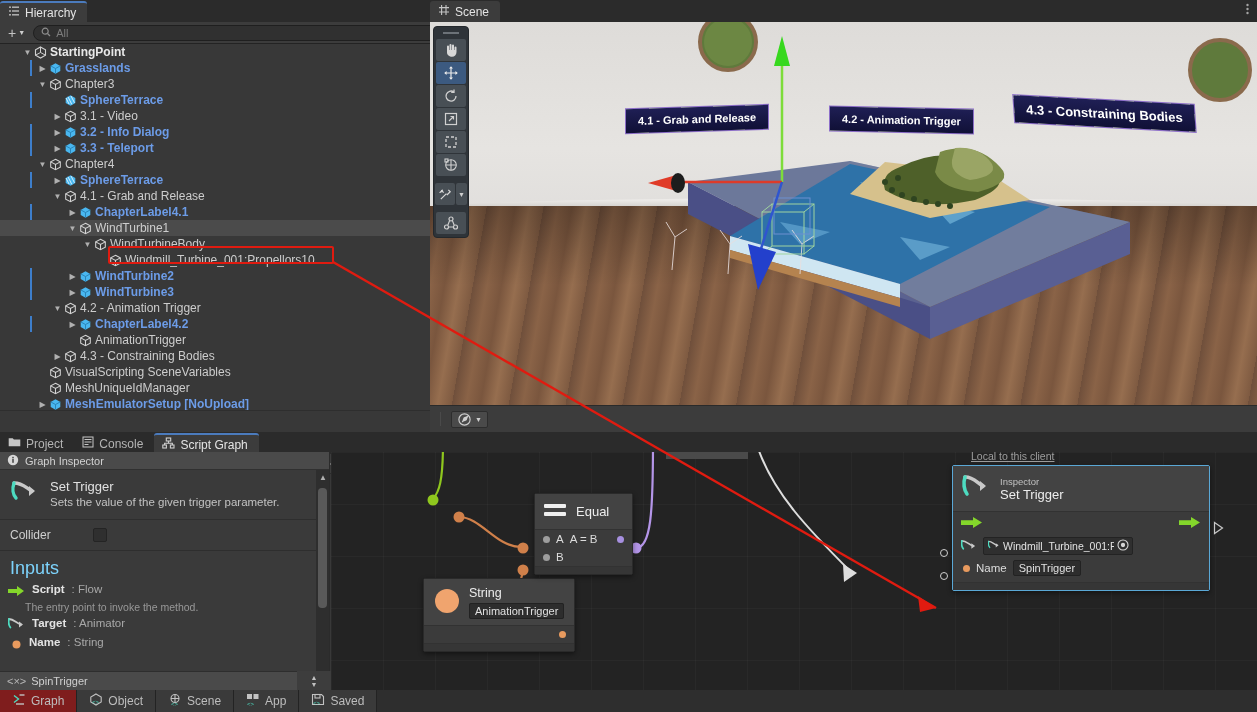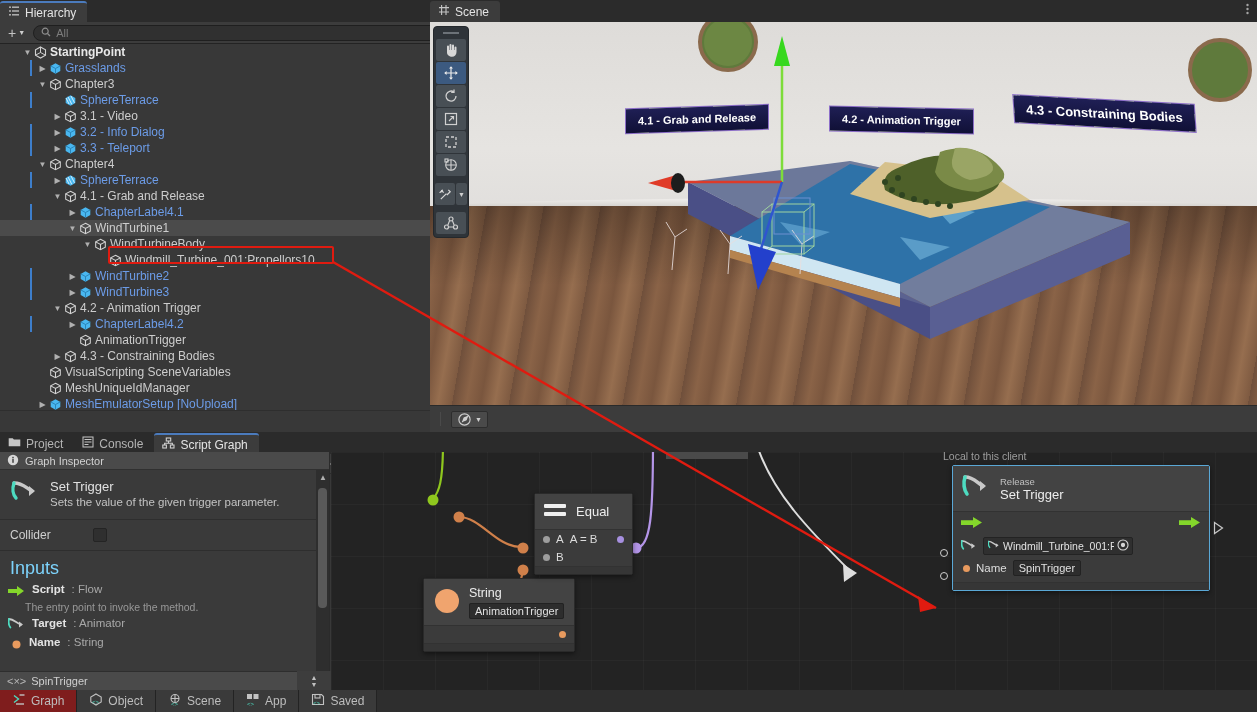--- a/index.html
+++ b/index.html
@@ -27,21 +27,21 @@
       display:flex; align-items:center; justify-content:center;}
 
   .tree { position:absolute; top:44px; left:0; right:0; bottom:0; background:#383838; overflow:hidden; }
   .row { height:16px; display:flex; align-items:center; position:relative; font-size:12px; white-space:nowrap;}
   .row.sel { background:#4b4b4b; }
   .row .mark { position:absolute; left:30px; width:2px; height:16px; background:#3d7ecb; }
   .arrow { width:11px; text-align:center; font-size:8px; color:#b0b0b0; flex:0 0 11px;}
   .arrow.open { color:#b0b0b0; }
   .ico { width:14px; height:14px; flex:0 0 14px; margin-right:3px; display:flex; align-items:center; justify-content:center;}
   .lbl { color:#cdcdcd; }
-  .lbl.blue { color:#6c9ce8; }
+  .lbl.blue { color:#6c9ce8;font-weight:bold; }
   .lbl.white { color:#e8e8e8; font-weight:bold;}
   .chev { position:absolute; right:8px; color:#8c8c8c; font-size:10px;}
   .rowdots { position:absolute; right:7px; color:#9a9a9a; font-size:11px; letter-spacing:0; line-height:8px;}
 
   .h-footer { position:absolute; bottom:0; left:0; right:0; height:22px; background:#383838;
       display:flex; align-items:center; justify-content:flex-end; gap:10px; padding-right:10px; border-top:1px solid #2e2e2e;}
 
   
   .scene { position:absolute; left:430px; top:0; width:827px; height:432px; background:#383838;}
   .scene-toolbar { height:22px; background:#3c3c3c; display:flex; align-items:center; gap:4px; padding:0 5px;
@@ -1007,32 +1007,32 @@
             <span class="dot purple"></span>
           </div>
           <div class="prow">
             <span class="dot grey"></span>
             <span>B</span>
           </div>
         </div>
         <div class="node-foot"></div>
       </div>
 
-      <div class="grp-label" style="left:612px; top:-2px;">Local to this client</div>
+      <div class="grp-label" style="left:640px; top:-2px;text-decoration:underline;">Local to this client</div>
       <div class="node selected" style="left:621px; top:13px; width:258px;">
         <div class="node-head">
           <span style="flex:0 0 30px">
             <svg width="30" height="28" viewBox="0 0 30 28" fill="none">
               <path d="M4 4 C13 4 16 10 22 13" stroke="#c9c9c9" stroke-width="3.6" stroke-linecap="round"></path>
               <path d="M19 8l6 5-6 5z" fill="#c9c9c9"></path>
               <path d="M4 4 C2 10 3 17 6 21" stroke="#4ddbc0" stroke-width="3.6" stroke-linecap="round"></path>
             </svg>
           </span>
           <div class="nh-text">
-            <div class="t1">Release</div>
+            <div class="t1">Inspector</div>
             <div class="t2">Set Trigger</div>
           </div>
         </div>
         <div class="node-body">
           <div class="prow" style="justify-content:space-between; padding:5px 8px">
             <span>
               <svg width="22" height="11" viewBox="0 0 22 11" fill="#84d62b">
                   <path d="M0 3.2h12V0l9 5.5-9 5.5V8H0z"></path>
                 </svg></span>
             <span>

